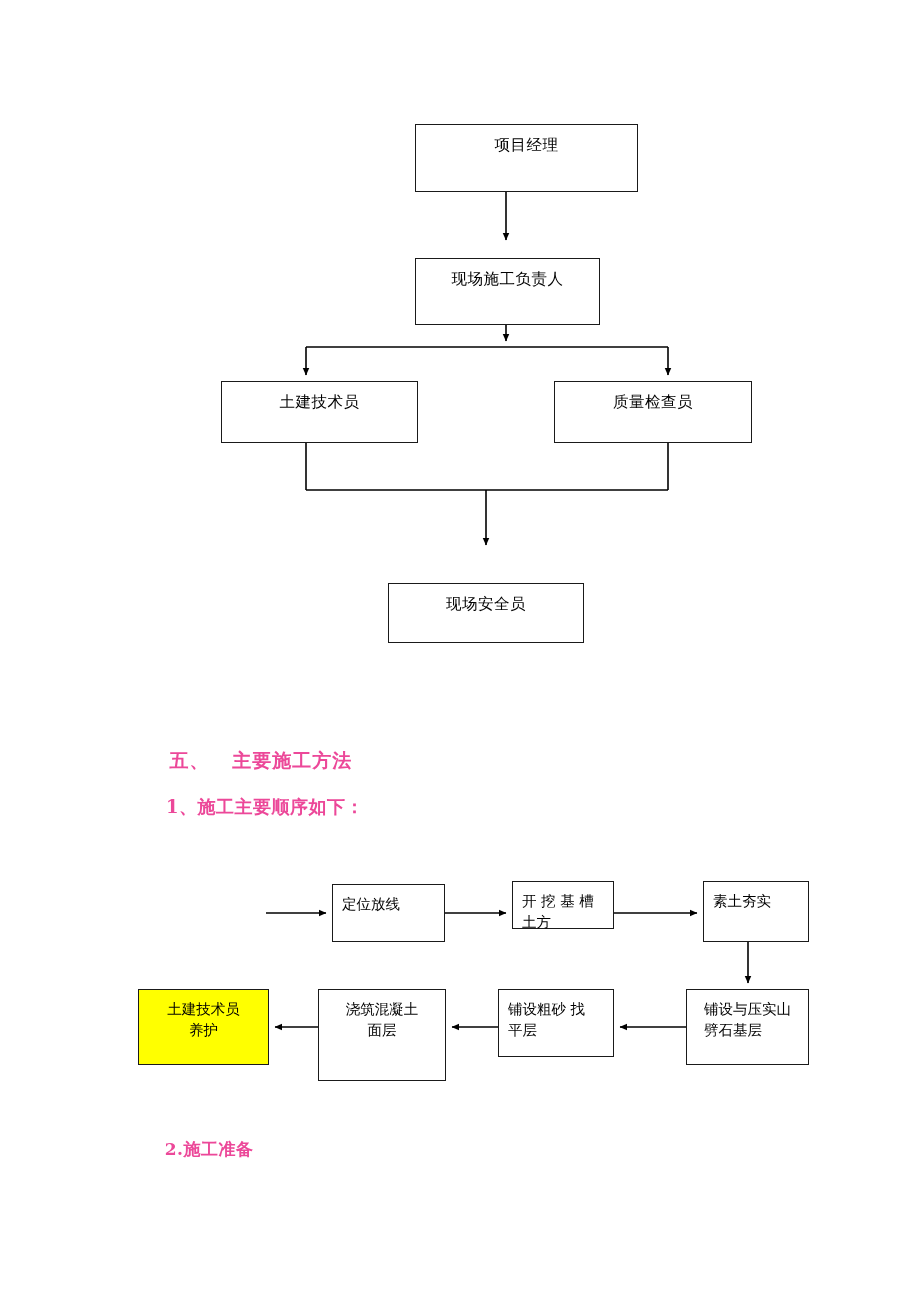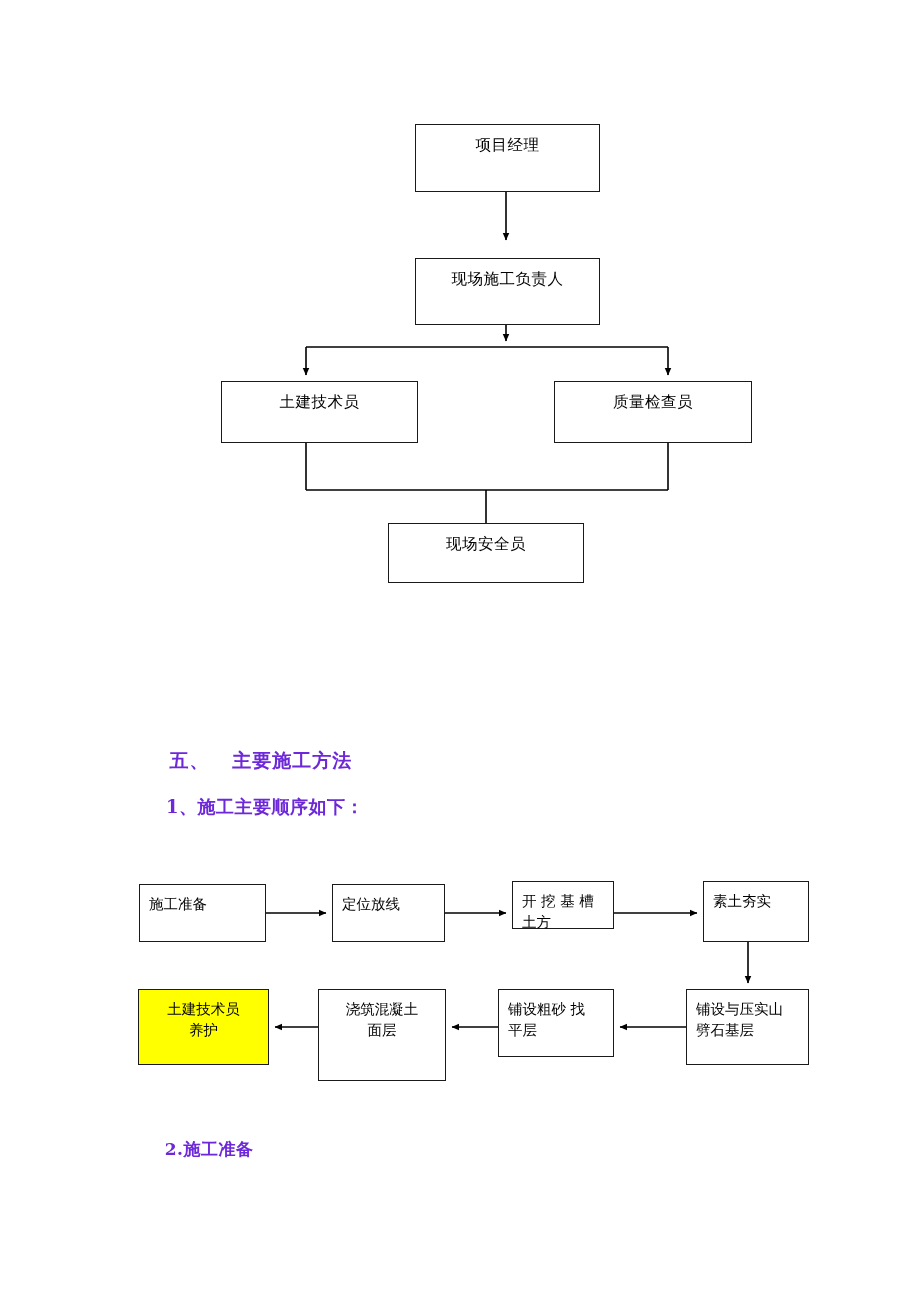--- a/index.html
+++ b/index.html
@@ -77,21 +77,21 @@
     width: 920px;
     height: 1302px;
     pointer-events: none;
   }
 
   
   .heading {
     position: absolute;
     font-family: "DejaVu Serif", "Liberation Serif", serif;
     font-weight: bold;
-    color: #6d28d9;
+    color: #ec4899;
     white-space: pre;
   }
   .h-main {
     font-size: 19px;
     letter-spacing: 1px;
   }
   .h-sub {
     font-size: 18px;
     letter-spacing: 0.5px;
   }
@@ -130,70 +130,67 @@
       <line x1="614" y1="913" x2="697" y2="913" marker-end="url(#arw)"></line>
 
       <line x1="748" y1="942" x2="748" y2="983" marker-end="url(#arw)"></line>
 
       <line x1="686" y1="1027" x2="620" y2="1027" marker-end="url(#arw)"></line>
       <line x1="498" y1="1027" x2="452" y2="1027" marker-end="url(#arw)"></line>
       <line x1="318" y1="1027" x2="275" y2="1027" marker-end="url(#arw)"></line>
     </g>
   </svg>
 
-  <div class="box orgbox" style="left:415px; top:124px; width:185px; height:68px;">
+  <div class="box orgbox" style="left:415px; top:124px; width:223px; height:68px;">
     <span class="txt">项目经理</span>
   </div>
 
   <div class="box orgbox" style="left:415px; top:258px; width:185px; height:67px;">
     <span class="txt">现场施工负责人</span>
   </div>
 
   <div class="box orgbox" style="left:221px; top:381px; width:197px; height:62px;">
     <span class="txt">土建技术员</span>
   </div>
 
   <div class="box orgbox" style="left:554px; top:381px; width:198px; height:62px;">
     <span class="txt">质量检查员</span>
   </div>
 
-  <div class="box orgbox" style="left:388px; top:523px; width:196px; height:60px;">
+  <div class="box orgbox" style="left:388px; top:583px; width:196px; height:60px;">
     <span class="txt">现场安全员</span>
   </div>
 
   <div class="heading h-main" style="left:139px; top:726px;">
     <span>五、   主要施工方法</span>
   </div>
 
   <div class="heading h-sub" style="left:139px; top:774px;">
     <span>1、施工主要顺序如下：</span>
   </div>
 
   <div class="heading h-small" style="left:139px; top:1118px;">
     <span>2.施工准备</span>
   </div>
 
-  <div class="box flowbox" style="left:139px; top:884px; width:127px; height:58px;">
-    <span class="txt">施工准备</span>
-  </div>
 
   <div class="box flowbox" style="left:332px; top:884px; width:113px; height:58px;">
     <span class="txt">定位放线</span>
   </div>
 
   <div class="box flowbox" style="left:512px; top:881px; width:102px; height:48px;">
     <span class="txt">开 挖 基 槽
 土方</span>
   </div>
 
   <div class="box flowbox" style="left:703px; top:881px; width:106px; height:61px;">
     <span class="txt">素土夯实</span>
   </div>
 
-  <div class="box flowbox" style="left:686px; top:989px; width:123px; height:76px;">
+  <div class="box flowbox" style="left:686px; top:989px; width:123px; height:76px;padding-left:8px;">
     <span class="txt">铺设与压实山
 劈石基层</span>
   </div>
 
   <div class="box flowbox" style="left:498px; top:989px; width:116px; height:68px;">
     <span class="txt">铺设粗砂 找
 平层</span>
   </div>
 
   <div class="box flowbox center" style="left:318px; top:989px; width:128px; height:92px;">

